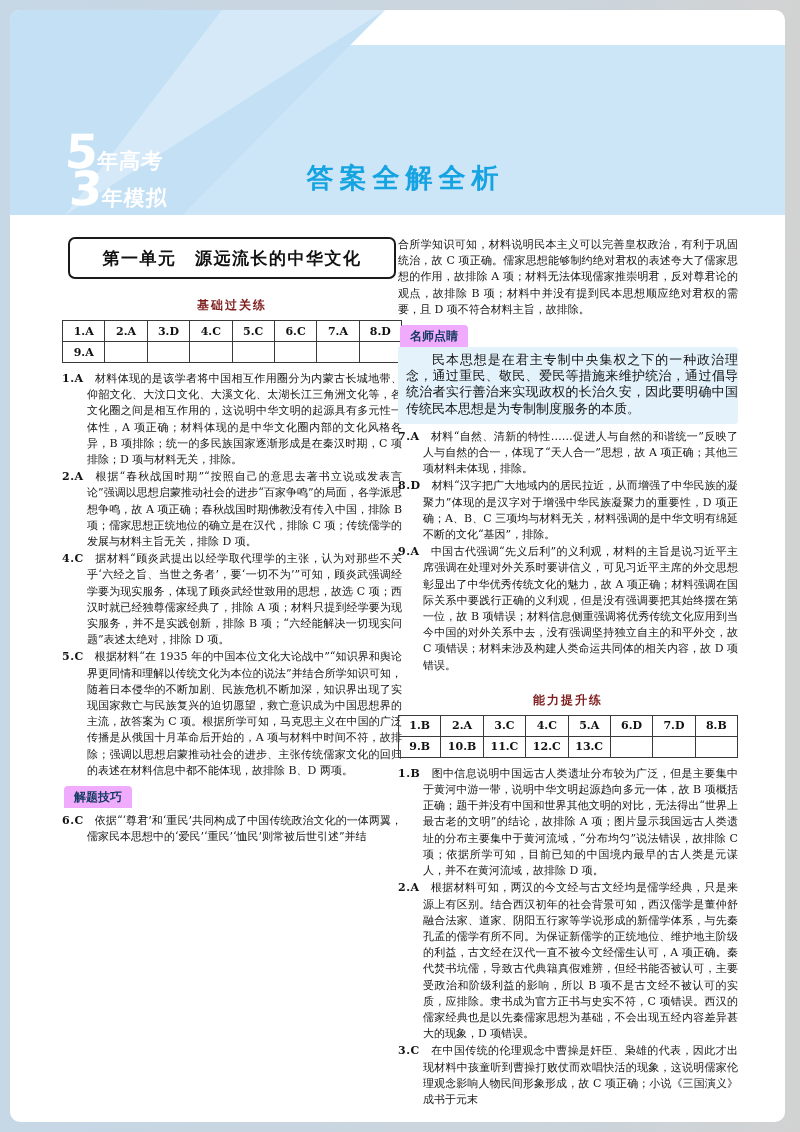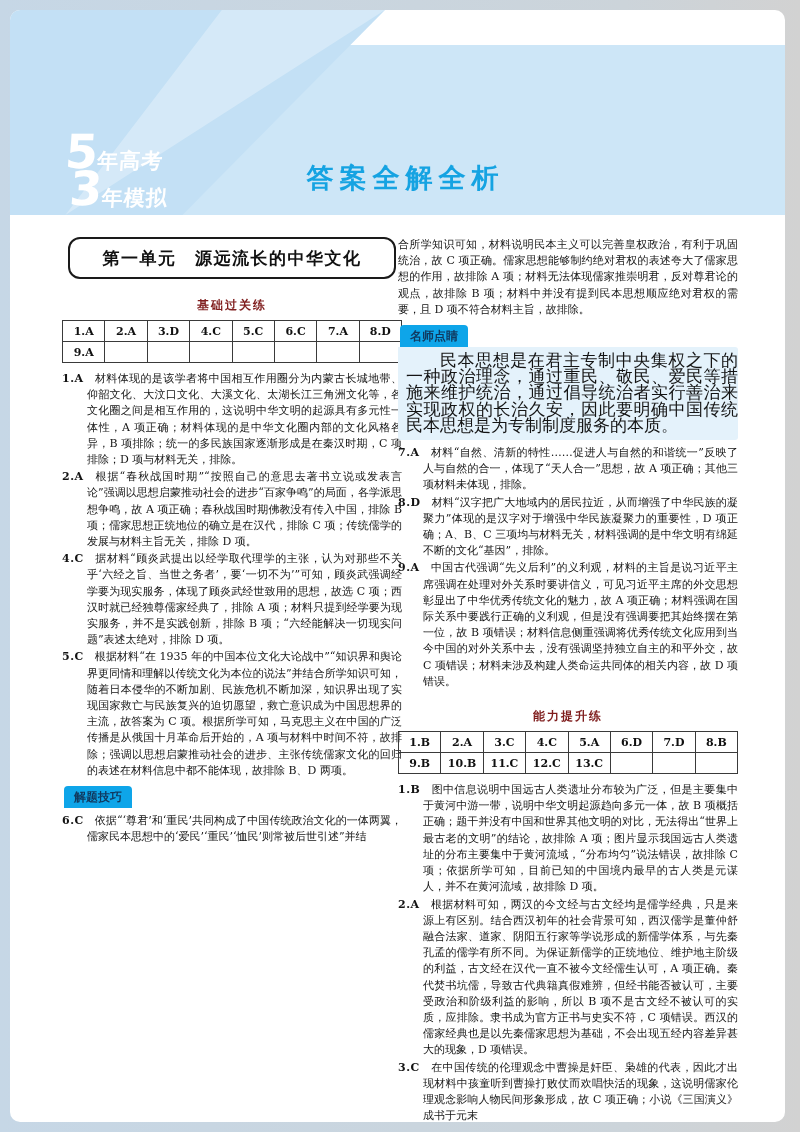--- a/index.html
+++ b/index.html
@@ -22,43 +22,43 @@
   .logo .l2{margin-top:-10px;margin-left:7px;}
   .main-title{position:absolute;left:16px;right:0;top:150px;text-align:center;
         font-family:"DejaVu Sans","Liberation Sans",sans-serif;font-weight:bold;
         font-size:27px;letter-spacing:6px;color:#15a3e2;}
 
   
   .col{position:absolute;top:227px;width:340px;height:890px;overflow:hidden;}
   .col-left{left:52px;}
   .col-right{left:388px;}
 
-  .unit-box{border:2px solid #1a1a1a;border-radius:12px;text-align:center;
+  .unit-box{border:2px solid #1a1a1a;border-radius:7px;text-align:center;
         padding:8px 4px 7px;margin:0 6px 12px 6px;
         font-family:"DejaVu Sans","Liberation Sans",sans-serif;}
   .unit1{font-weight:bold;font-size:17px;letter-spacing:1.5px;color:#111;}
   .unit2{font-weight:bold;font-size:15px;letter-spacing:0.5px;margin-top:4px;color:#111;}
 
   .sec-label{text-align:center;color:#7f1d1d;font-family:"DejaVu Sans","Liberation Sans",sans-serif;
         font-weight:bold;font-size:12px;letter-spacing:2px;margin:18px 0 6px;}
 
   table.ans{width:100%;border-collapse:collapse;margin:0 0 8px 0;table-layout:fixed;}
   table.ans td{border:1px solid #3a3a3a;height:20px;text-align:center;
         font-size:11px;font-weight:bold;color:#111;padding:0;}
 
   .exp{font-size:11px;line-height:16.2px;text-align:justify;margin:0 0 1px 0;
        padding-left:25px;text-indent:-25px;color:#141414;}
   .exp .lbl{font-weight:bold;margin-right:11px;letter-spacing:0.5px;}
   .cont{font-size:11px;line-height:16.2px;text-align:justify;margin:0 0 2px 0;color:#141414;}
 
   .tipbox{margin:7px 0 5px 0;}
-  .tab{display:inline-block;background:#0ea5e9;color:#10395f;
+  .tab{display:inline-block;background:#f0abfc;color:#10395f;
        font-family:"DejaVu Sans","Liberation Sans",sans-serif;font-weight:bold;font-size:12px;
        padding:3px 10px 2px 10px;border-radius:4px 4px 0 0;margin-left:2px;}
-  .tipbody{background:#e4f2fb;padding:5px 0 7px 8px;font-size:17px;line-height:16.2px;
+  .tipbody{background:#e4f2fb;padding:5px 0 7px 8px;font-size:13px;line-height:16.2px;
        text-align:justify;text-indent:2em;color:#141414;border-radius:0 3px 3px 3px;}
 </style>
 </head>
 <body>
 
 <div class="canvas">
   <div class="page">
 
     <div class="header">
       <div class="band"></div>

